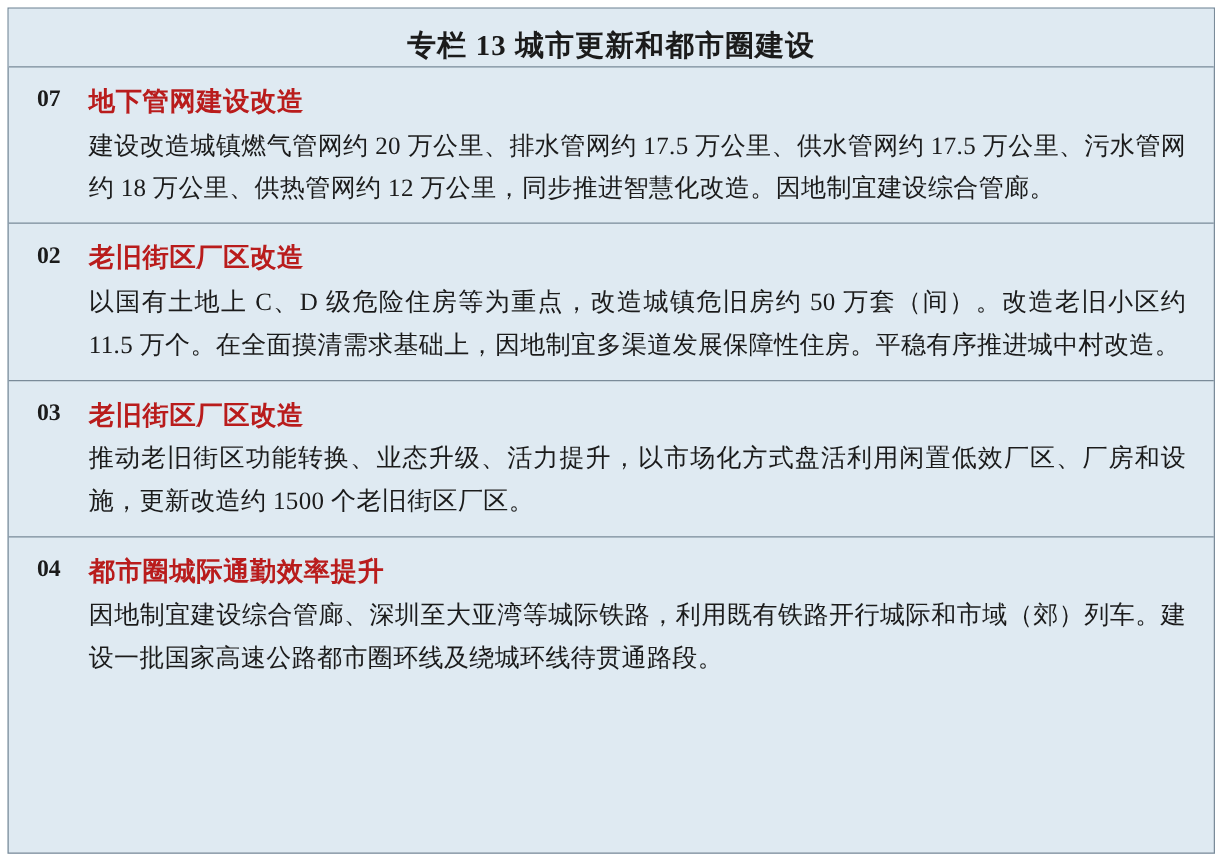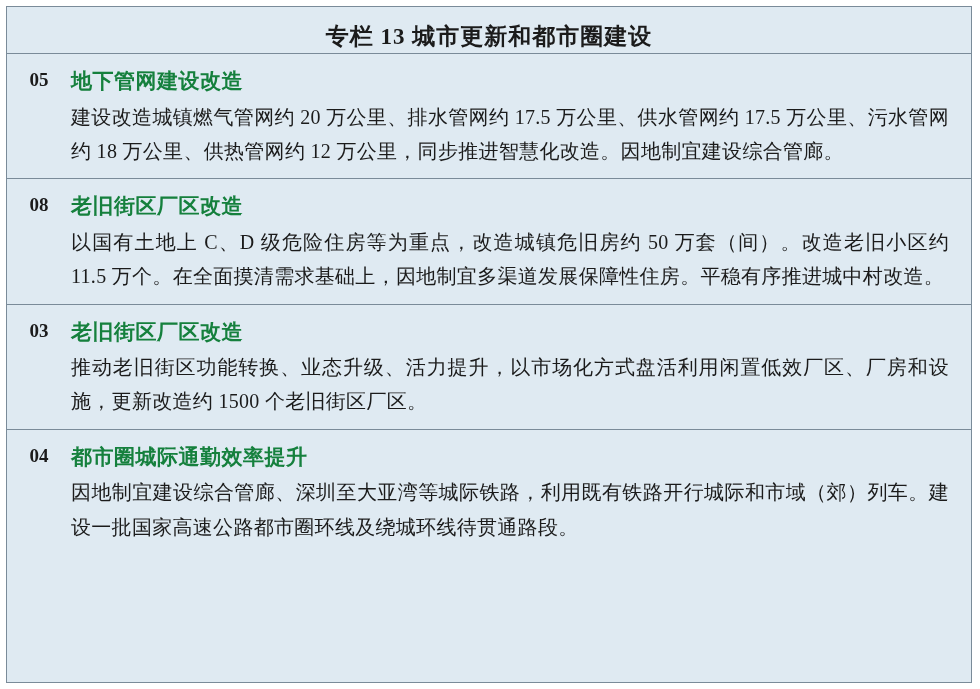--- a/index.html
+++ b/index.html
@@ -63,21 +63,21 @@
     padding-top: 3px;
     font-family: "Liberation Serif", "DejaVu Serif", serif;
   }
   .content {
     flex: 1 1 auto;
     padding-right: 22px;
   }
   .item-title {
     font-size: 21px;
     font-weight: bold;
-    color: #15803d;
+    color: #b91c1c;
     line-height: 1.5;
     margin-bottom: 2px;
     letter-spacing: 0.5px;
   }
   .item-body {
     font-size: 20px;
     color: #1b1b1b;
     line-height: 1.72;
     letter-spacing: 0.3px;
     text-align: justify;
@@ -88,29 +88,29 @@
 
 <div class="box">
 
   <div class="title-bar">
     <div class="title-text">专栏 13    城市更新和都市圈建设</div>
   </div>
 
   <div class="rows">
 
     <div class="row">
-      <div class="num">05</div>
+      <div class="num">07</div>
       <div class="content">
         <div class="item-title">地下管网建设改造</div>
         <div class="item-body">建设改造城镇燃气管网约 20 万公里、排水管网约 17.5 万公里、供水管网约 17.5 万公里、污水管网约 18 万公里、供热管网约 12 万公里，同步推进智慧化改造。因地制宜建设综合管廊。</div>
       </div>
     </div>
 
     <div class="row">
-      <div class="num">08</div>
+      <div class="num">02</div>
       <div class="content">
         <div class="item-title">老旧街区厂区改造</div>
         <div class="item-body">以国有土地上 C、D 级危险住房等为重点，改造城镇危旧房约 50 万套（间）。改造老旧小区约 11.5 万个。在全面摸清需求基础上，因地制宜多渠道发展保障性住房。平稳有序推进城中村改造。</div>
       </div>
     </div>
 
     <div class="row">
       <div class="num">03</div>
       <div class="content">
         <div class="item-title">老旧街区厂区改造</div>

